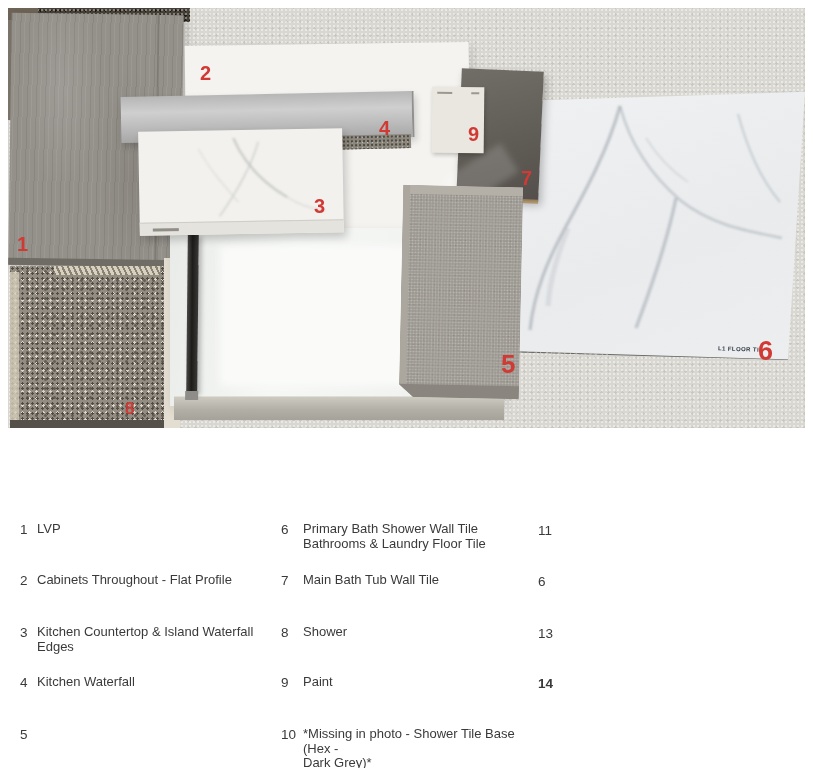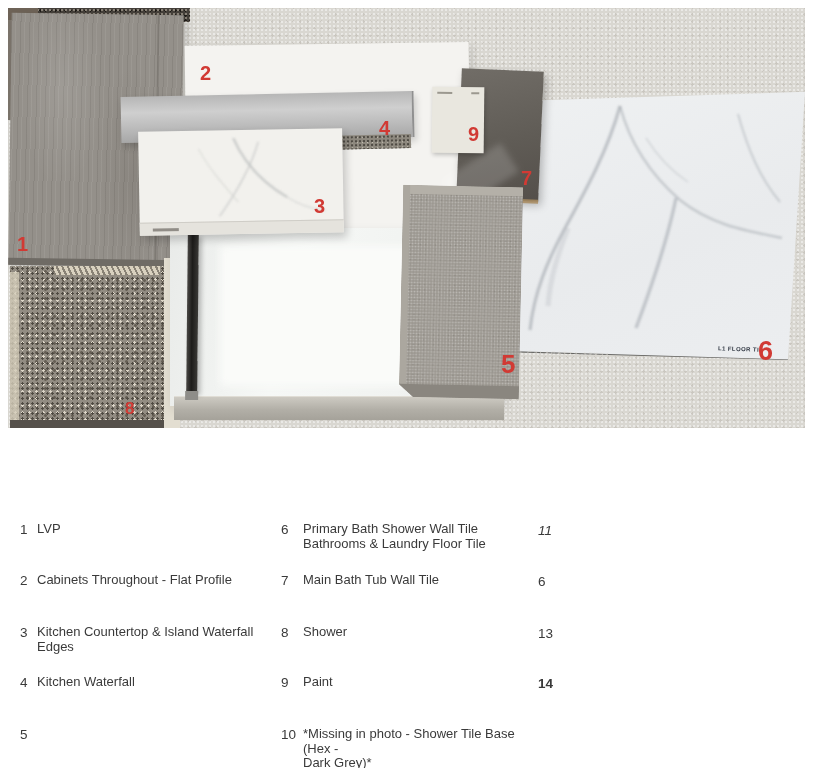--- a/index.html
+++ b/index.html
@@ -212,21 +212,21 @@
   <div class="lrow" style="top:211px;">
     <span class="lnum">10</span>
     <span class="ltext">
       <div>*Missing in photo - Shower Tile Base (Hex -</div>
       <div>Dark Grey)*</div>
     </span>
   </div>
 </div>
 
 <div class="lcol c3" style="left:538px;width:40px;">
-  <div class="lrow" style="top:7px;font-style:italic;">
+  <div class="lrow" style="top:7px;">
     <span class="lnum">11</span>
   </div>
   <div class="lrow" style="top:58px;">
     <span class="lnum">6</span>
   </div>
   <div class="lrow" style="top:110px;">
     <span class="lnum">13</span>
   </div>
   <div class="lrow" style="top:160px;font-weight:bold;">
     <span class="lnum">14</span>

